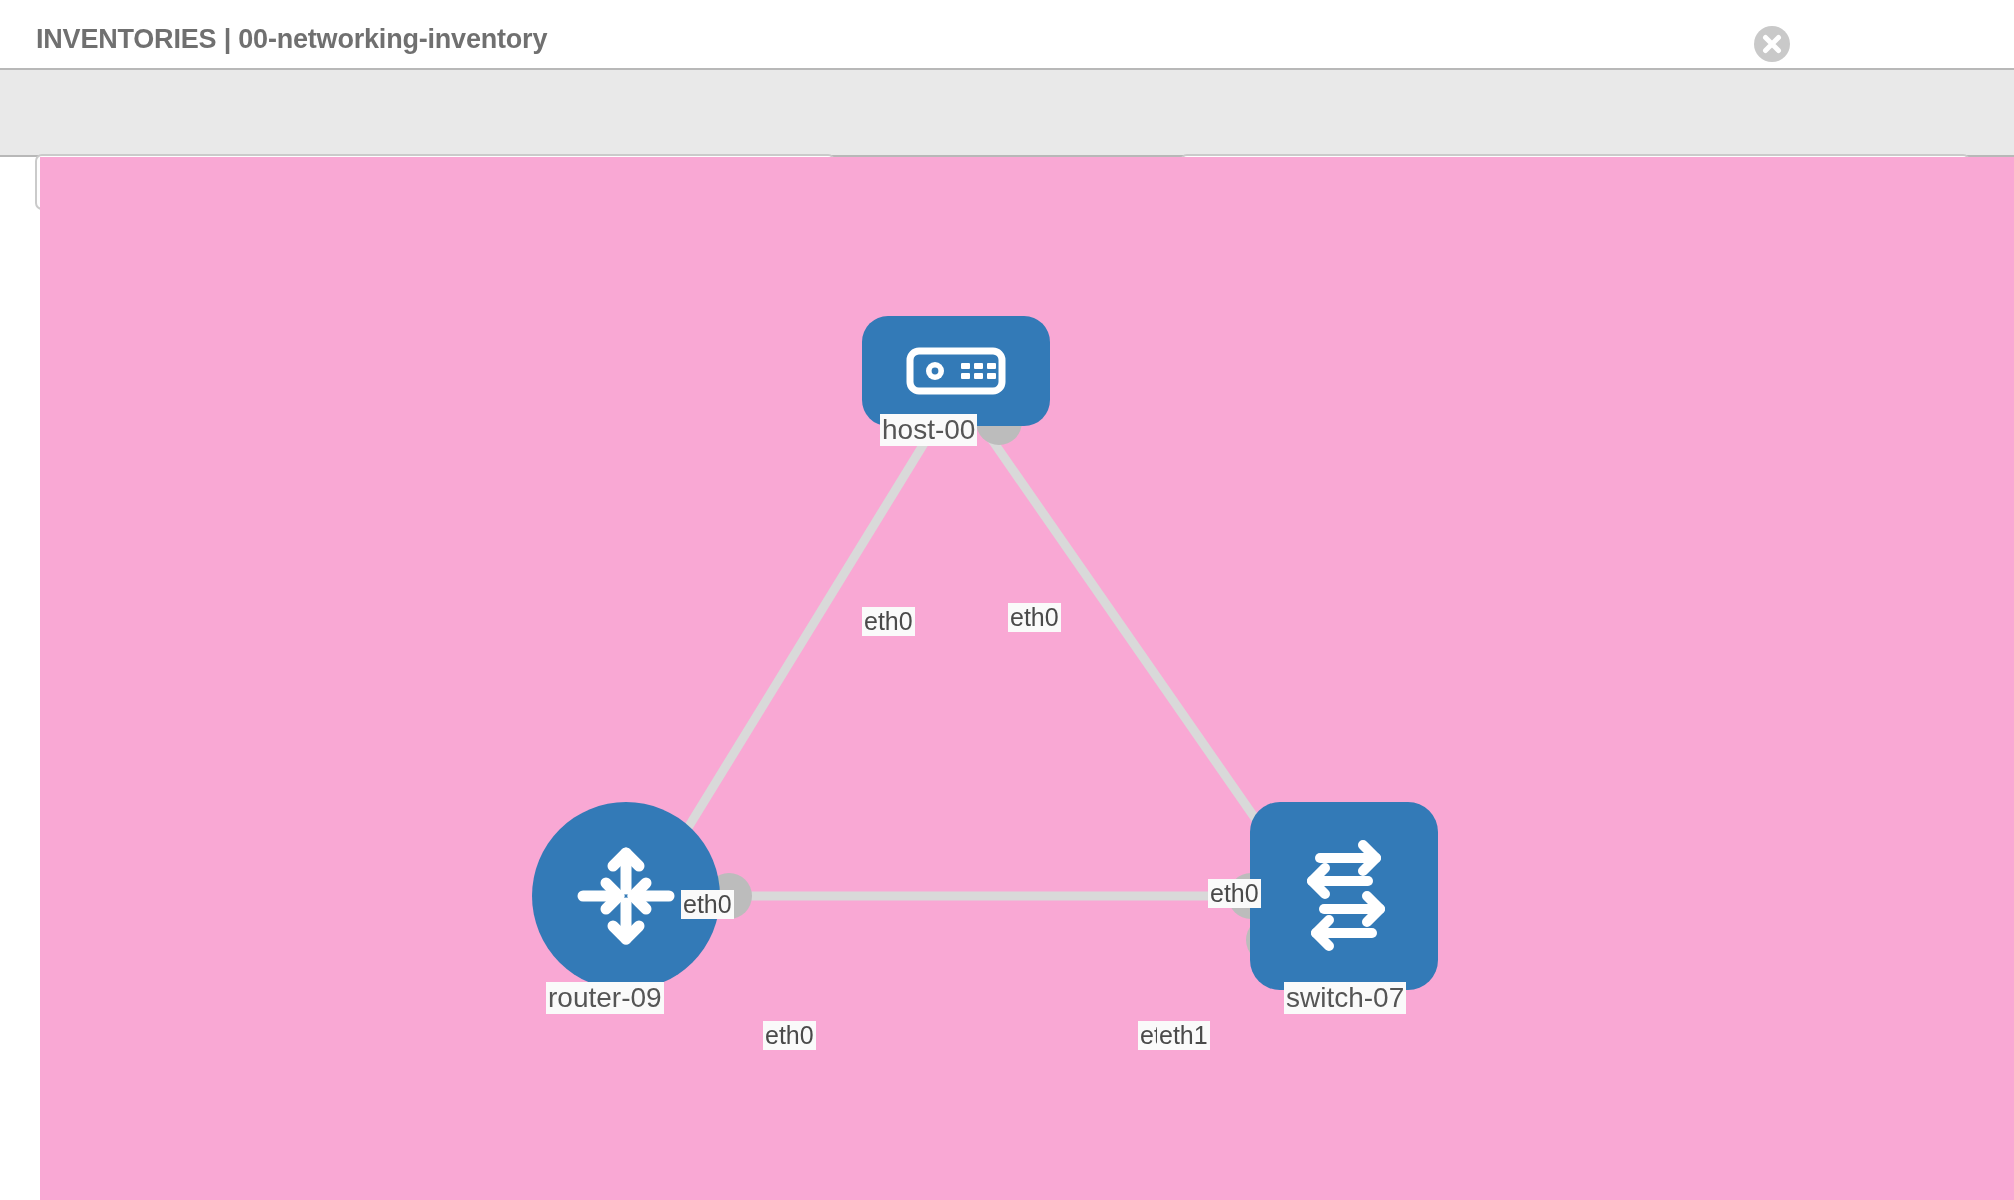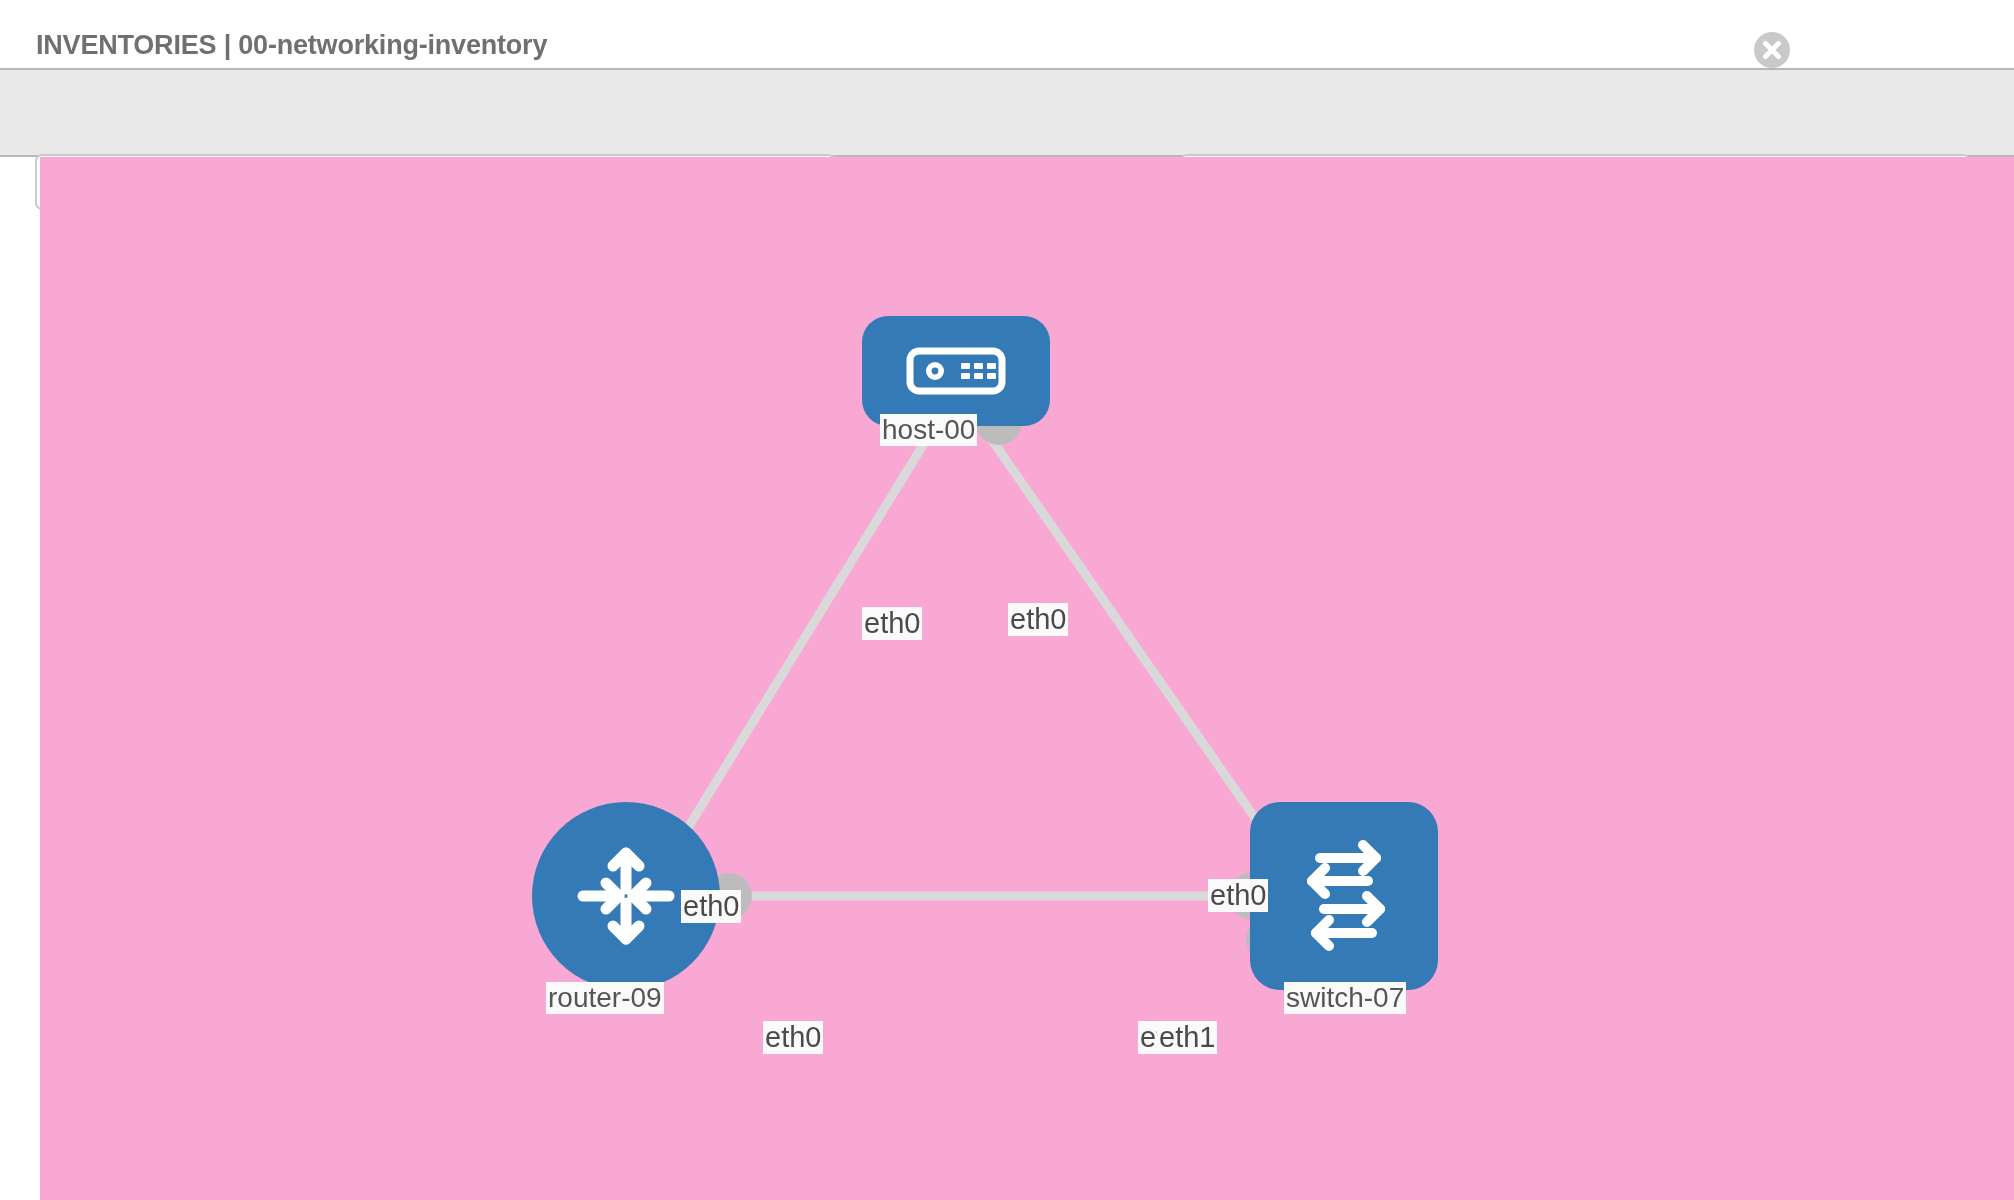--- a/index.html
+++ b/index.html
@@ -6,21 +6,21 @@
   html, body {
     width: 2014px; height: 1200px;
     font-family: "Liberation Sans", sans-serif;
     background: #ffffff;
     overflow: hidden;
   }
   #app { position: relative; width: 2014px; height: 1200px; }
 
   
   .header {
-    position: absolute; left: 0; top: 16px; width: 1816px; height: 68px;
+    position: absolute; left: 0; top: 10px; width: 1816px; height: 68px;
     background: #ffffff;
   }
   .header-title {
     position: absolute; left: 36px; top: 14px;
     font-size: 27px; font-weight: bold; color: #707070;
     letter-spacing: -0.2px; white-space: nowrap;
     font-stretch: condensed;
   }
   .close-btn {
     position: absolute; right: 26px; top: 16px;
@@ -107,21 +107,21 @@
 
   
   .endpoint {
     position: absolute; width: 46px; height: 46px; border-radius: 50%;
     background: #bcbcbc; cursor: pointer;
   }
 
   
   .edge-label {
     position: absolute;
-    font-size: 29px; color: #4a4a4a;
+    font-size: 25px; color: #4a4a4a;
     background: #fafafa;
     white-space: nowrap;
     padding: 0 2px;
   }
 </style>
 </head>
 <body>
 
 <div id="app">
 

